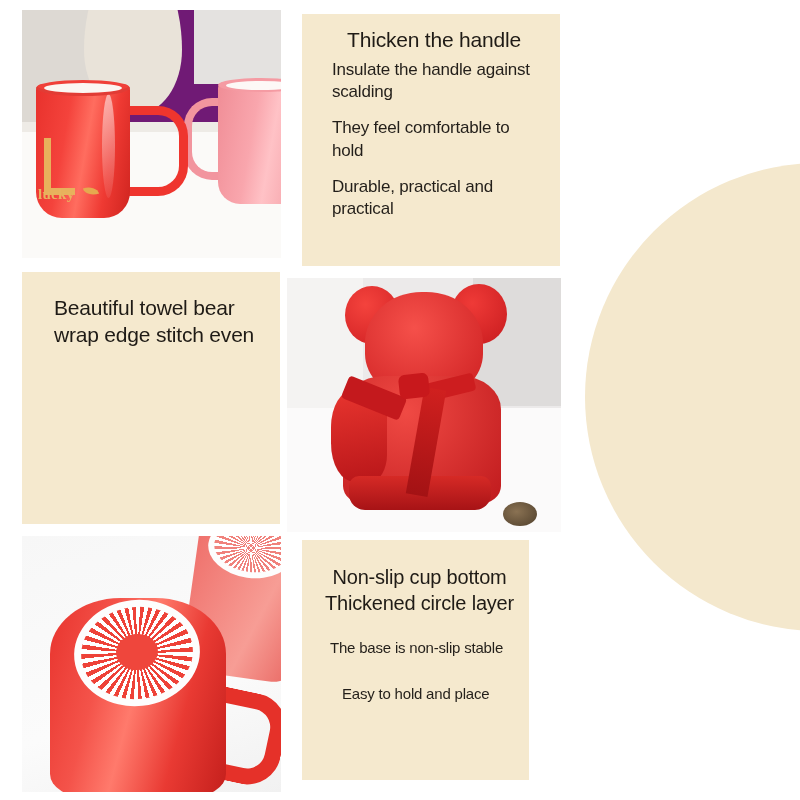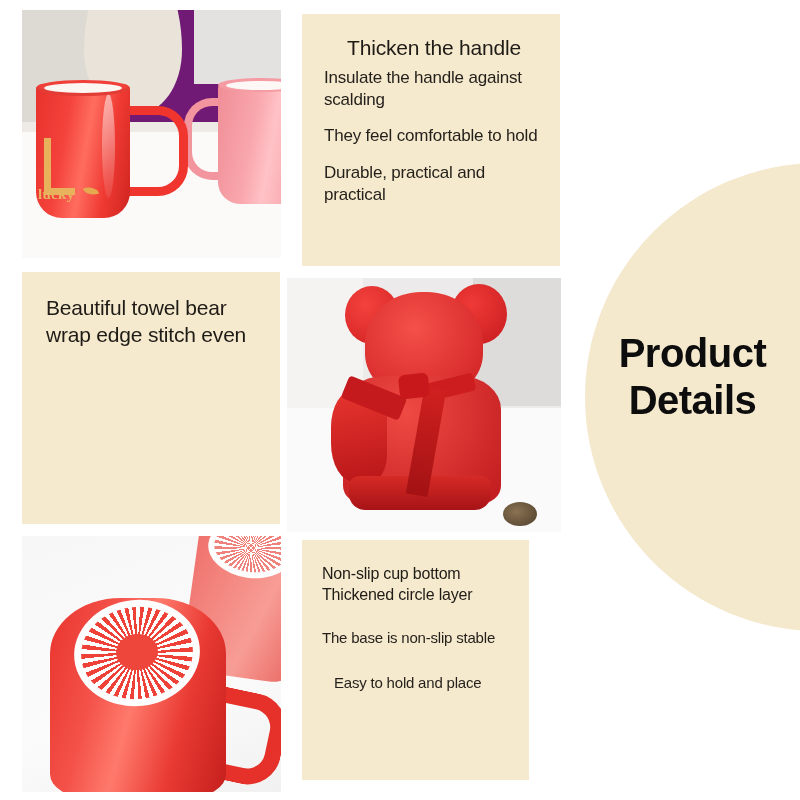--- a/index.html
+++ b/index.html
@@ -41,21 +41,21 @@
     font-weight: 400;
     line-height: 1.30;
     margin: 0;
     letter-spacing: -0.2px;
   }
 
   .subline {
     color: #231f1a;
     font-weight: 400;
     line-height: 1.30;
-    margin: 0;
+    margin: 8px;
     letter-spacing: -0.2px;
   }
 
   
   #photo-mugs {
     left: 22px;
     top: 10px;
     width: 259px;
     height: 248px;
     background: #701a75;
@@ -138,33 +138,33 @@
     border: 8px solid #f2959e; border-right-color: transparent;
     border-radius: 28px 4px 4px 28px;
   }
 
   
   #text-handle {
     left: 302px;
     top: 14px;
     width: 258px;
     height: 252px;
-    padding: 20px 16px 10px 22px;
+    padding: 12px 16px 10px 22px;
   }
   #text-handle .headline { font-size: 21px; text-align: center; padding: 0 14px; }
   #text-handle .subline  { font-size: 17px; margin-top: 6px; }
   #text-handle .subline + .subline { margin-top: 14px; }
 
   
   #text-towel {
     left: 22px;
     top: 272px;
     width: 258px;
     height: 252px;
-    padding: 22px 14px 10px 24px;
+    padding: 22px 14px 10px 32px;
   }
   #text-towel .headline { font-size: 21px; }
   #text-towel .emph     { font-size: 21px; margin-top: 24px; }
   #text-towel .subline  { font-size: 17px; margin-top: 26px; }
 
   
   #photo-bear {
     left: 287px;
     top: 278px;
     width: 274px;
@@ -287,21 +287,21 @@
   }
 
   
   #text-nonslip {
     left: 302px;
     top: 540px;
     width: 227px;
     height: 240px;
     padding: 24px 12px 10px 20px;
   }
-  #text-nonslip .headline { font-size: 16px; }
+  #text-nonslip .headline { font-size: 20px; text-align: center; }
   #text-nonslip .subline  { font-size: 15px; margin-top: 22px; }
   #text-nonslip .subline.indent { margin-top: 26px; padding-left: 12px; }
 
   
   #product-circle {
     position: absolute;
     left: 585px;
     top: 163px;
     width: 468px;
     height: 468px;
@@ -389,18 +389,14 @@
     <div class="mug-front-hub"></div>
   </div>
 
   <div class="panel text-panel" id="text-nonslip">
     <p class="headline">Non-slip cup bottom Thickened circle layer</p>
     <p class="subline">The base is non-slip stable</p>
     <p class="subline indent">Easy to hold and place</p>
   </div>
 
   <div id="product-circle"></div>
-  <div id="product-circle-label">
-    <span>Product</span>
-    <span class="line2">Details</span>
-  </div>
 
 </div>
 
 </body></html>

